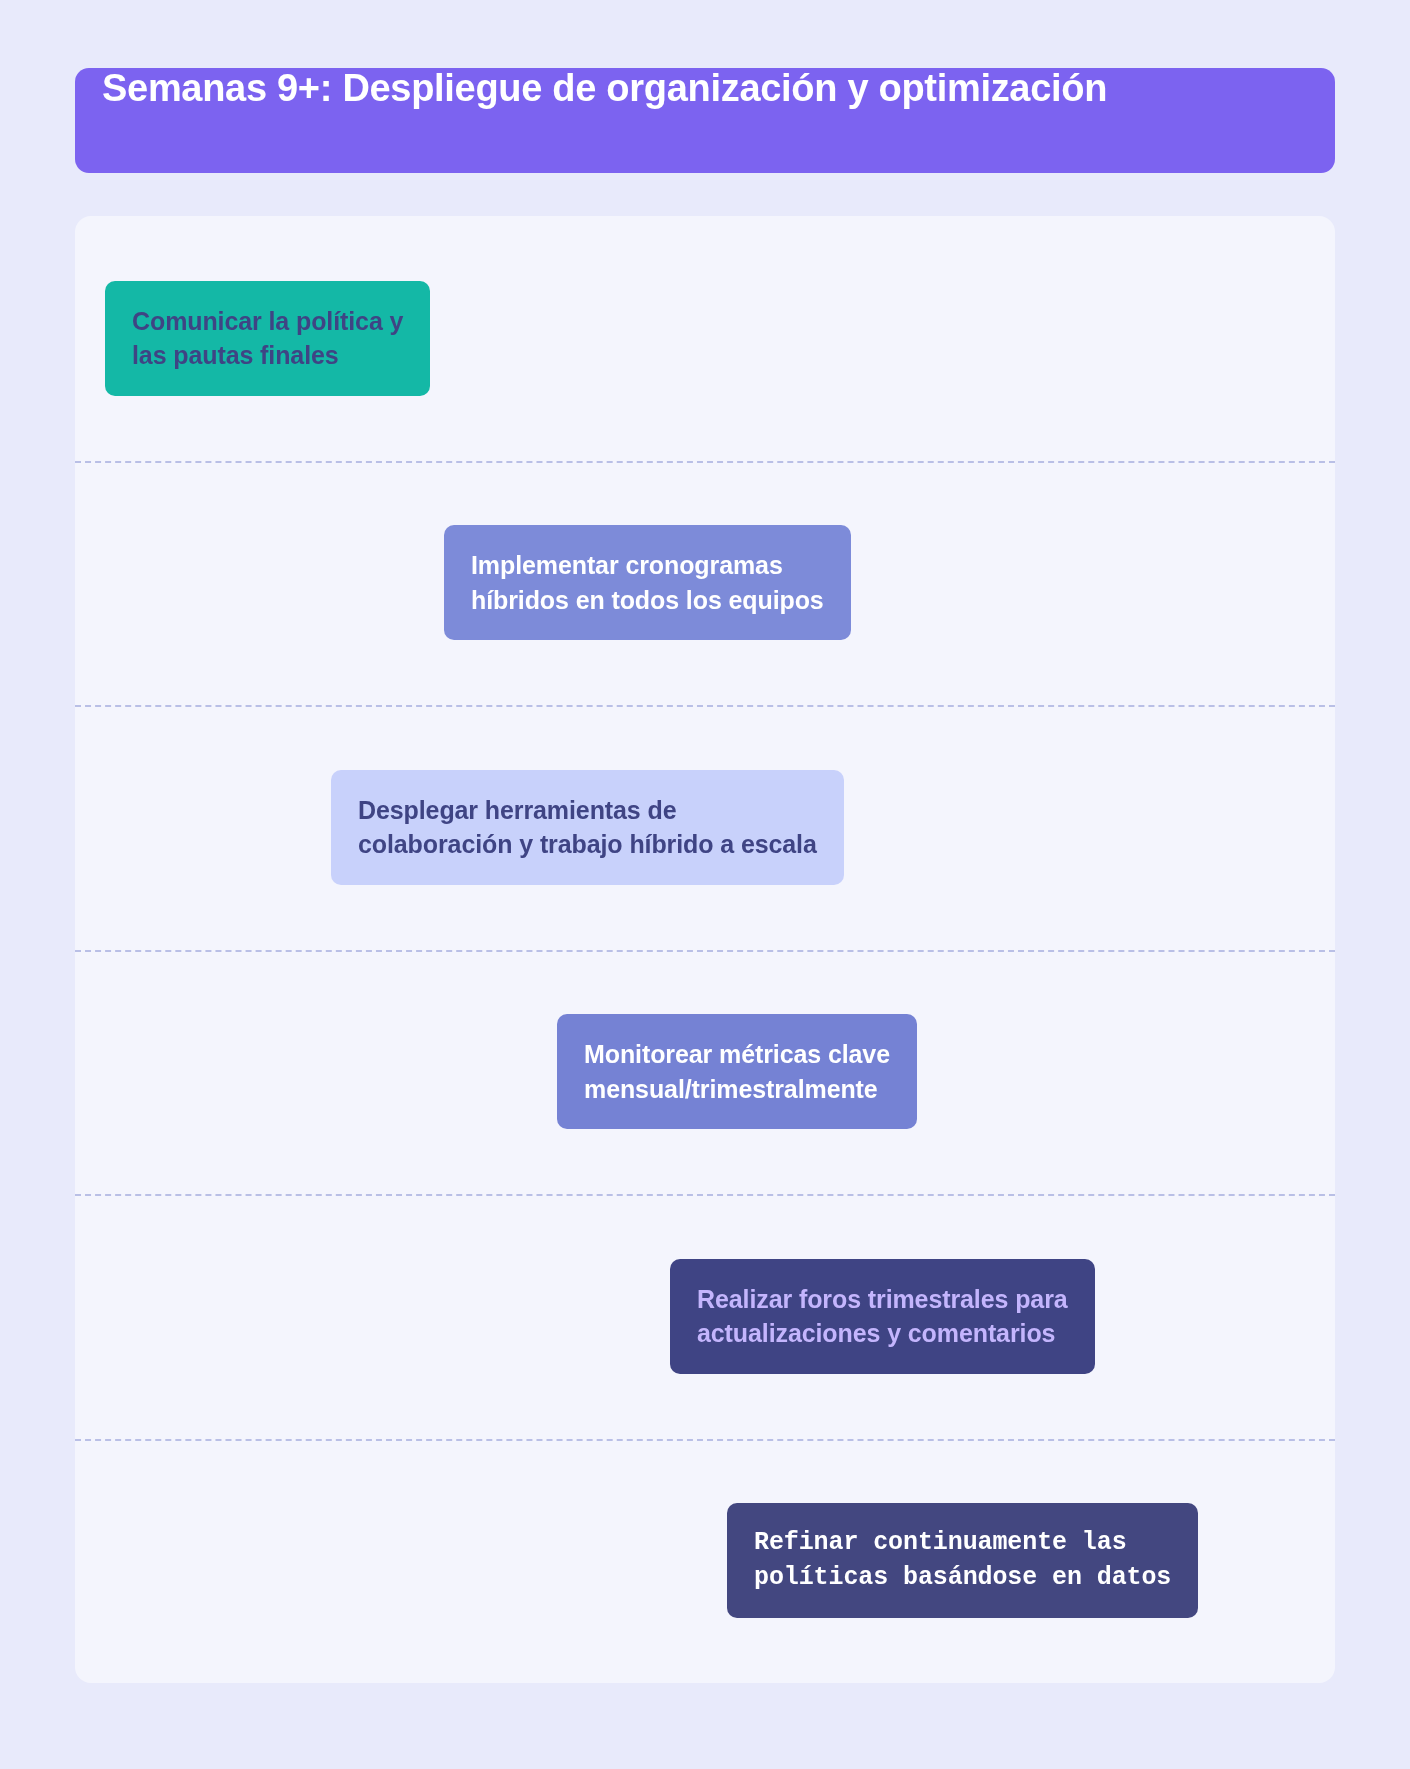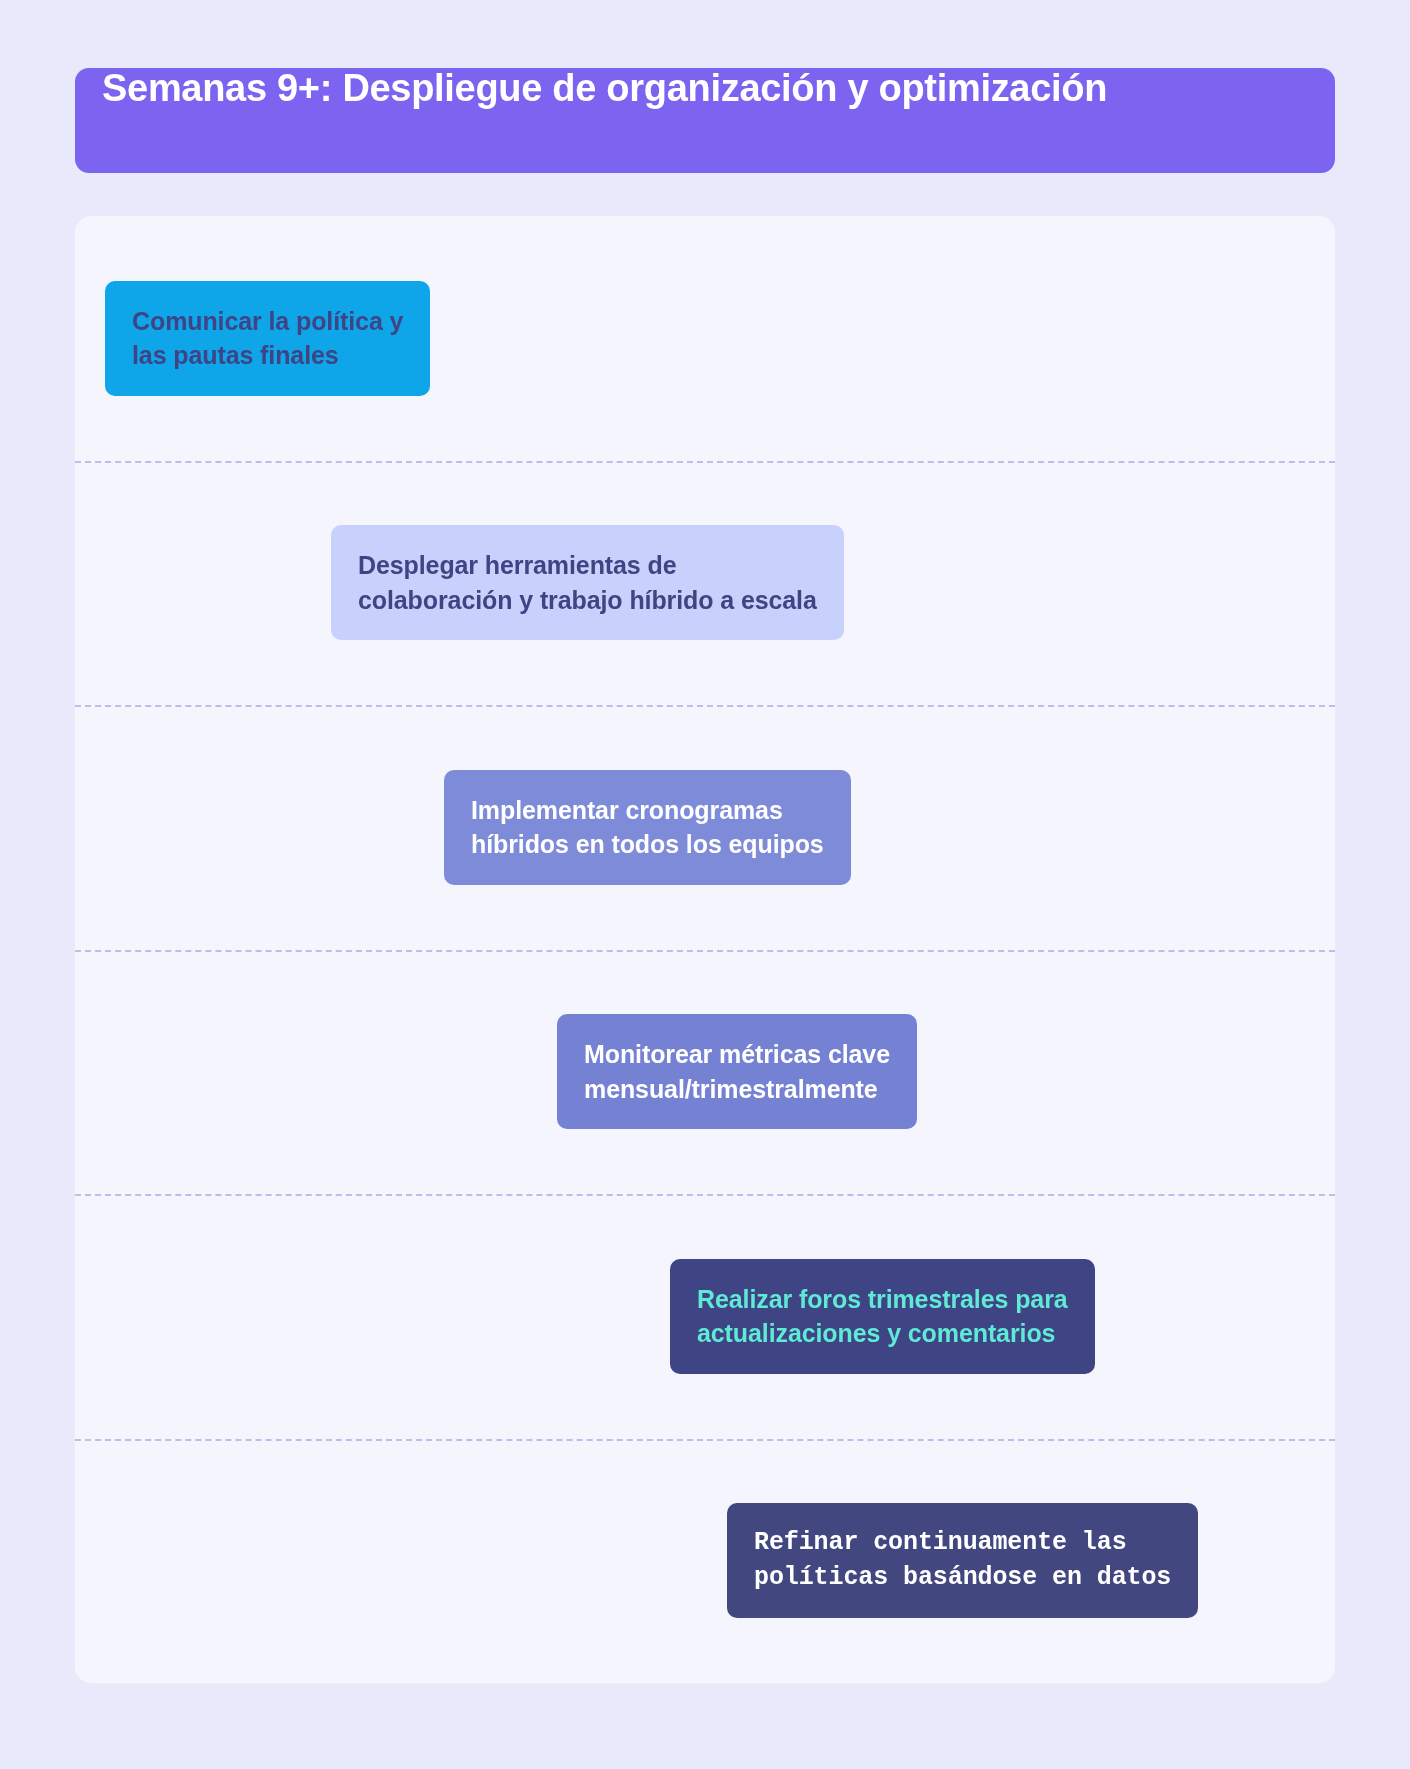--- a/index.html
+++ b/index.html
@@ -63,53 +63,53 @@
   .step {
     border-radius: 10px;
     padding: 23px 27px;
     box-sizing: border-box;
     font-size: 25px;
     font-weight: bold;
     line-height: 1.38;
     letter-spacing: -0.1px;
     white-space: pre-line;
   }
-  .s1 { background: #0ea5e9; color: #3f4484; margin-left: 0px;   }
+  .s1 { background: #14b8a6; color: #3f4484; margin-left: 0px;   }
   .s2 { background: #ccd3f8; color: #3f4484; margin-left: 113px; }
   .s3 { background: #c8d1fb; color: #3f4484; margin-left: 226px; }
   .s4 { background: #7d8bd9; color: #ffffff; margin-left: 339px; }
   .s5 { background: #7582d4; color: #ffffff; margin-left: 452px; }
-  .s6 { background: #3f4484; color: #5eead4; margin-left: 565px; }
+  .s6 { background: #3f4484; color: #c4b5fd; margin-left: 565px; }
   .s7 { background: #434780; color: #ffffff; margin-left: 622px; font-family: Liberation Mono, monospace; }
 </style>
 </head>
 <body>
 
 <div class="page">
 
   <div class="header-banner">
     <div class="header-title">Semanas 9+: Despliegue de organización y optimización</div>
   </div>
 
   <div class="card">
 
     <div class="row">
       <div class="step s1">Comunicar la política y
 las pautas finales</div>
     </div>
 
 
     <div class="row">
-      <div class="step s3">Desplegar herramientas de
-colaboración y trabajo híbrido a escala</div>
+      <div class="step s4">Implementar cronogramas
+híbridos en todos los equipos</div>
     </div>
 
     <div class="row">
-      <div class="step s4">Implementar cronogramas
-híbridos en todos los equipos</div>
+      <div class="step s3">Desplegar herramientas de
+colaboración y trabajo híbrido a escala</div>
     </div>
 
     <div class="row">
       <div class="step s5">Monitorear métricas clave
 mensual/trimestralmente</div>
     </div>
 
     <div class="row">
       <div class="step s6">Realizar foros trimestrales para
 actualizaciones y comentarios</div>

